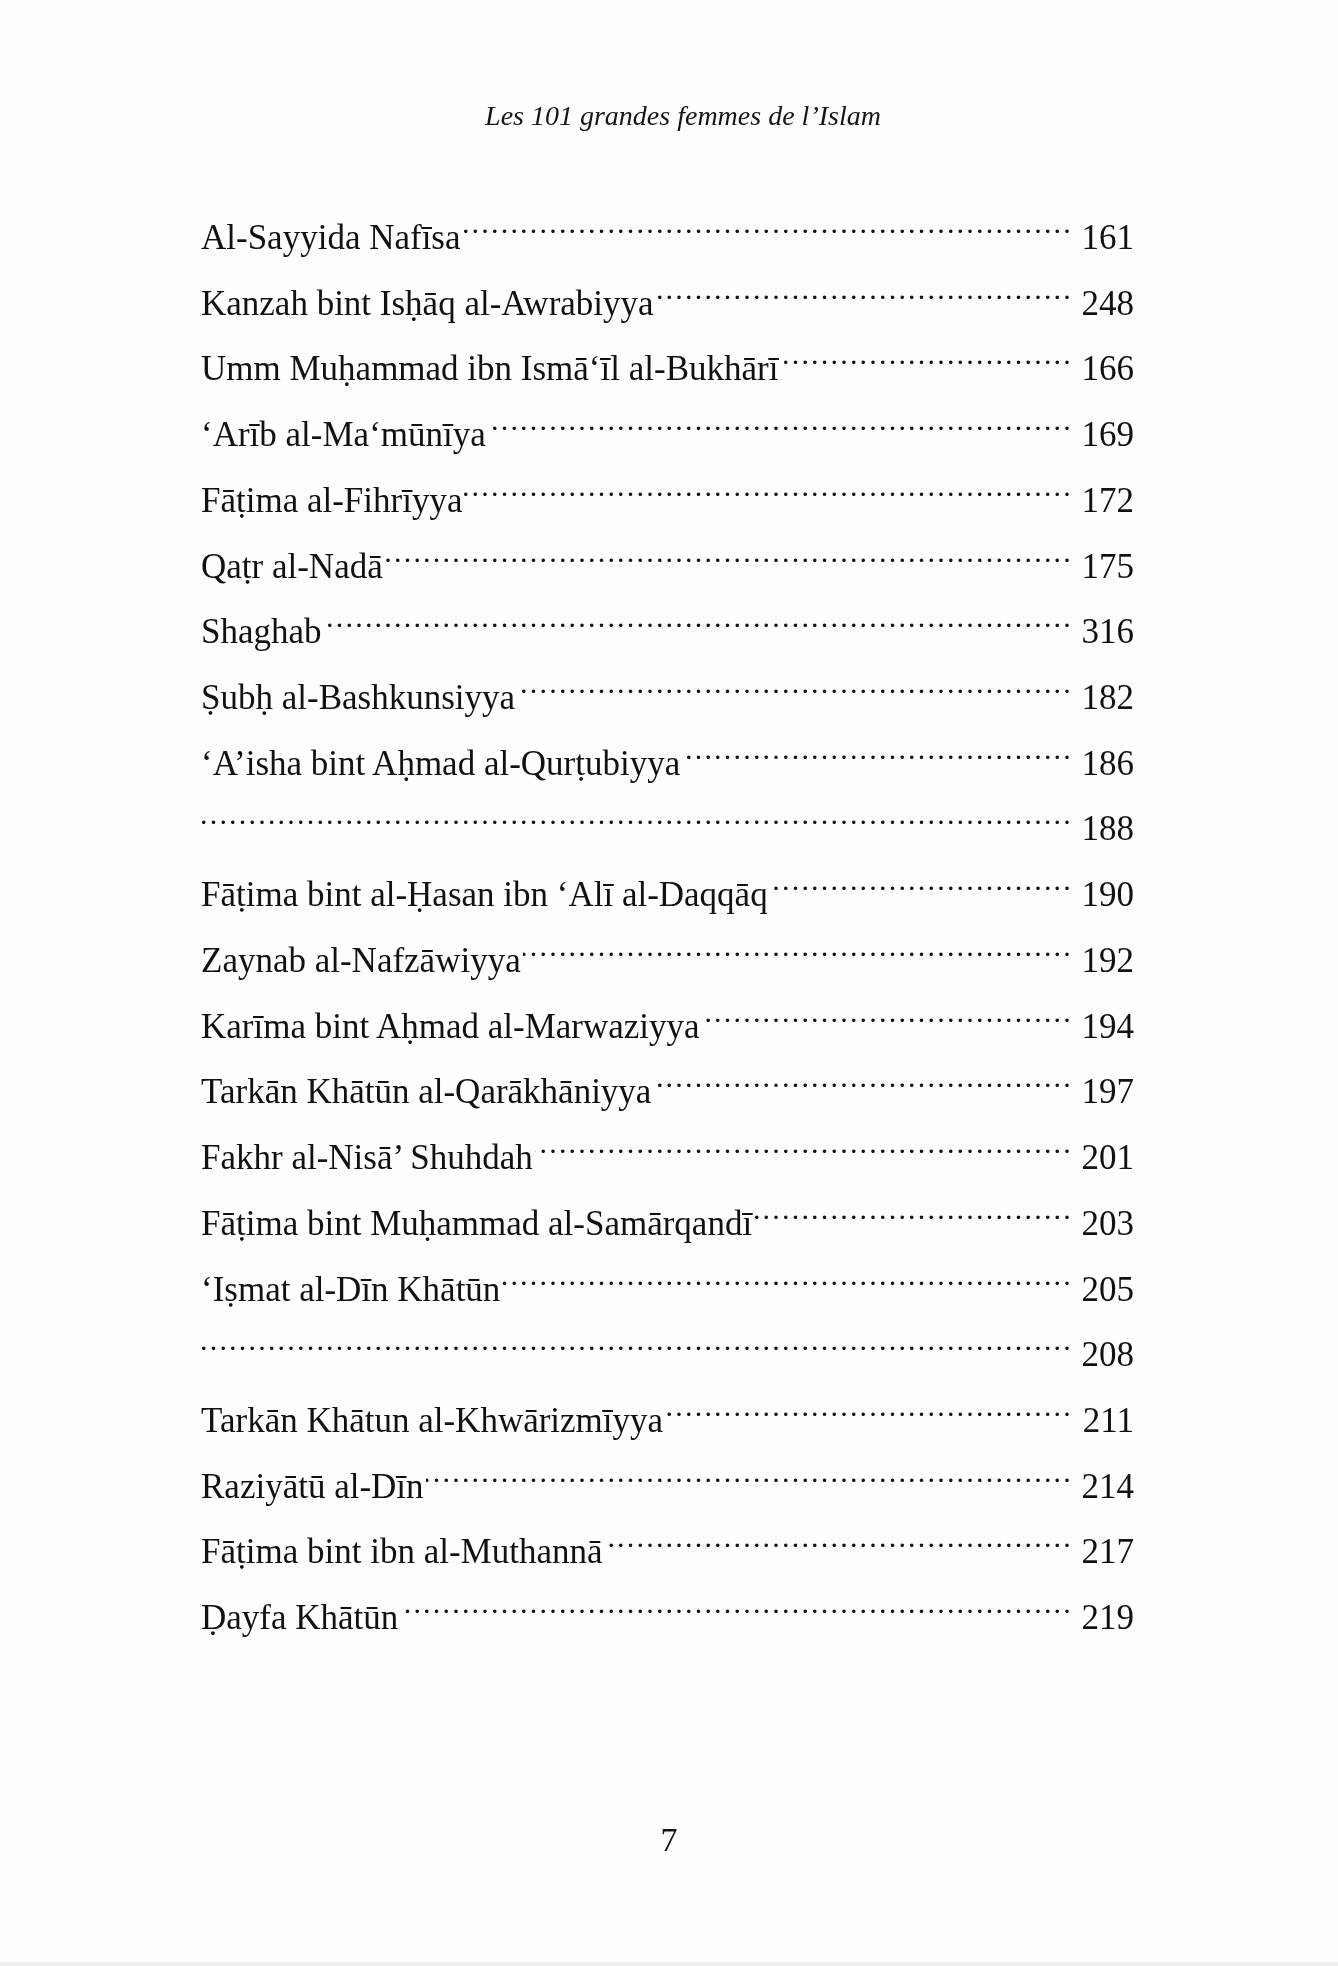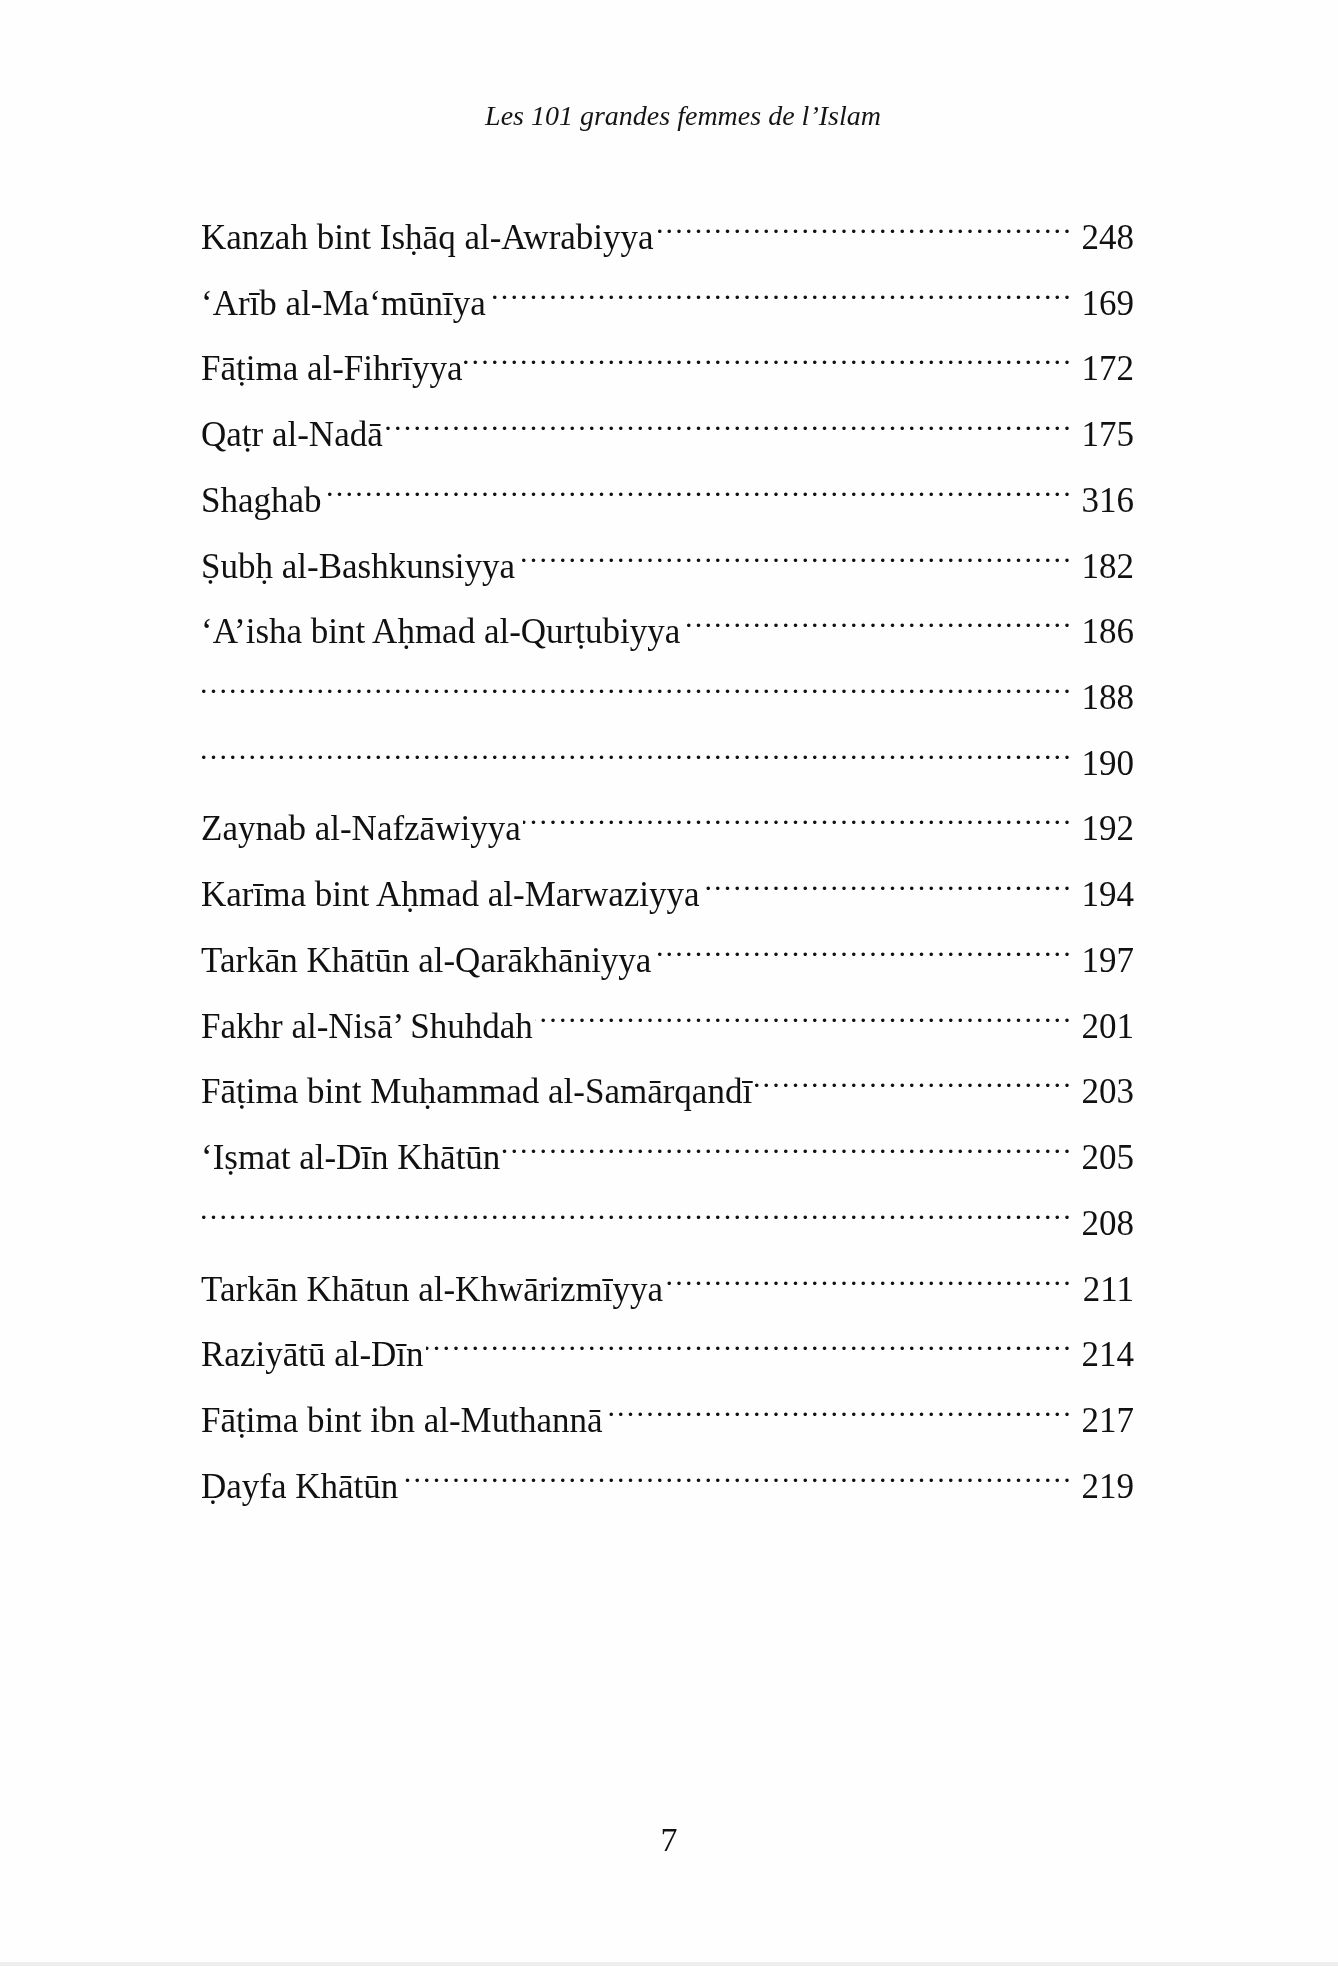--- a/index.html
+++ b/index.html
@@ -100,25 +100,35 @@
   </style>
 </head>
 <body>
 
 <div class="page">
 
   <div class="running-header">Les 101 grandes femmes de l’Islam</div>
 
   <ul class="toc">
     <li class="toc-entry">
+      <span class="toc-title">Al-Sayyida Nafīsa</span>
+      <span class="toc-leader"></span>
+      <span class="toc-page">161</span>
+    </li>
+    <li class="toc-entry">
       <span class="toc-title">Kanzah bint Isḥāq al-Awrabiyya</span>
       <span class="toc-leader"></span>
       <span class="toc-page">248</span>
     </li>
     <li class="toc-entry">
+      <span class="toc-title">Umm Muḥammad ibn Ismā‘īl al-Bukhārī</span>
+      <span class="toc-leader"></span>
+      <span class="toc-page">166</span>
+    </li>
+    <li class="toc-entry">
       <span class="toc-title">‘Arīb al-Ma‘mūnīya</span>
       <span class="toc-leader"></span>
       <span class="toc-page">169</span>
     </li>
     <li class="toc-entry">
       <span class="toc-title">Fāṭima al-Fihrīyya</span>
       <span class="toc-leader"></span>
       <span class="toc-page">172</span>
     </li>
     <li class="toc-entry">
@@ -139,20 +149,21 @@
     <li class="toc-entry">
       <span class="toc-title">‘A’isha bint Aḥmad al-Qurṭubiyya</span>
       <span class="toc-leader"></span>
       <span class="toc-page">186</span>
     </li>
     <li class="toc-entry">
       <span class="toc-leader"></span>
       <span class="toc-page">188</span>
     </li>
     <li class="toc-entry">
+      <span class="toc-title">Fāṭima bint al-Ḥasan ibn ‘Alī al-Daqqāq</span>
       <span class="toc-leader"></span>
       <span class="toc-page">190</span>
     </li>
     <li class="toc-entry">
       <span class="toc-title">Zaynab al-Nafzāwiyya</span>
       <span class="toc-leader"></span>
       <span class="toc-page">192</span>
     </li>
     <li class="toc-entry">
       <span class="toc-title">Karīma bint Aḥmad al-Marwaziyya</span>

